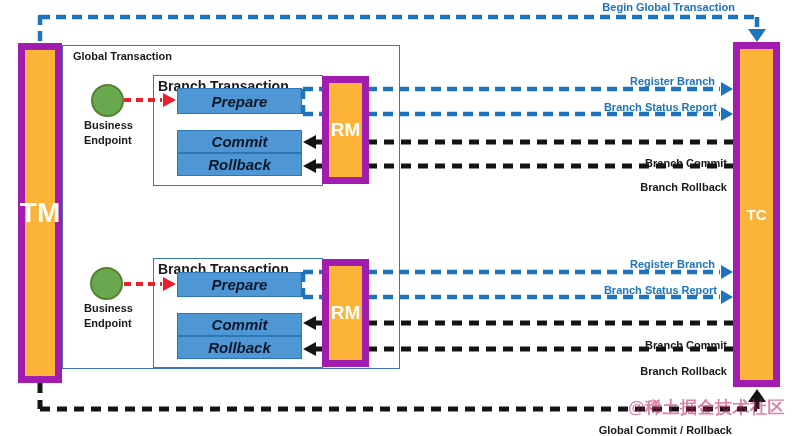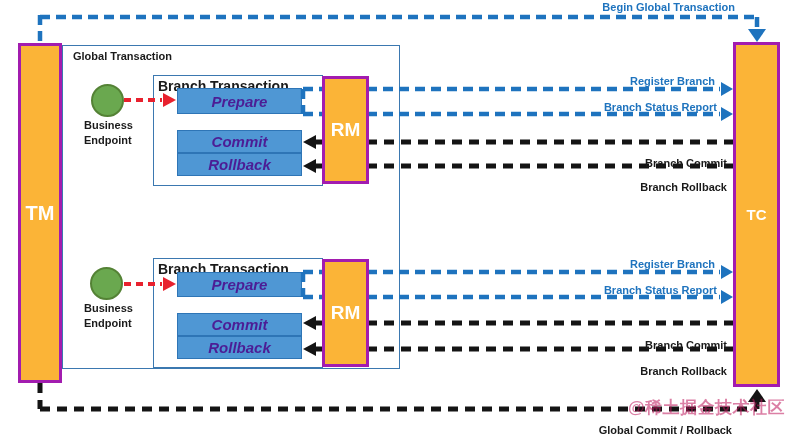--- a/index.html
+++ b/index.html
@@ -18,31 +18,31 @@
   .branch-box {
     position:absolute; left:153px; width:170px; height:111px;
     background:#ffffff; border:1px solid #3b78b0;
   }
   .branch-label { position:absolute; left:4px; top:2px; font-size:14px; font-weight:700; color:#1a1a1a; }
 
   
   .action-box {
     position:absolute; left:177px; width:125px;
     background:#4f97d4; border:1px solid #2e75b6;
-    color:#4c1d95; font-style:italic; font-weight:600; font-size:15px;
+    color:#0f172a; font-style:italic; font-weight:600; font-size:15px;
     display:flex; align-items:center; justify-content:center;
   }
 
   
   .orange-node {
-    position:absolute; background:#fbb437; border:3px solid #a21caf;
+    position:absolute; background:#fbb437; border:7px solid #a21caf;
     color:#ffffff; font-weight:700;
     display:flex; align-items:center; justify-content:center;
   }
-  .tm { left:18px; top:43px; width:44px; height:340px; font-size:20px; }
+  .tm { left:18px; top:43px; width:44px; height:340px; font-size:28px; }
   .tc { left:733px; top:42px; width:47px; height:345px; font-size:15px; }
   .rm { left:322px; width:47px; height:108px; font-size:19px; }
 
   
   .endpoint-circle {
     position:absolute; width:33px; height:33px; border-radius:50%;
     background:#6aa84f; border:2px solid #548235;
   }
   .endpoint-label {
     position:absolute; width:66px; font-size:11px; font-weight:700;

